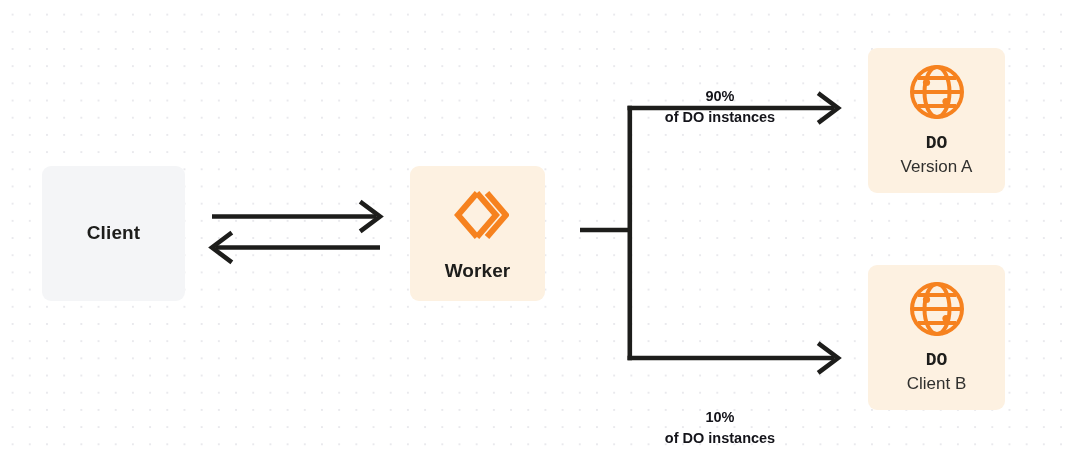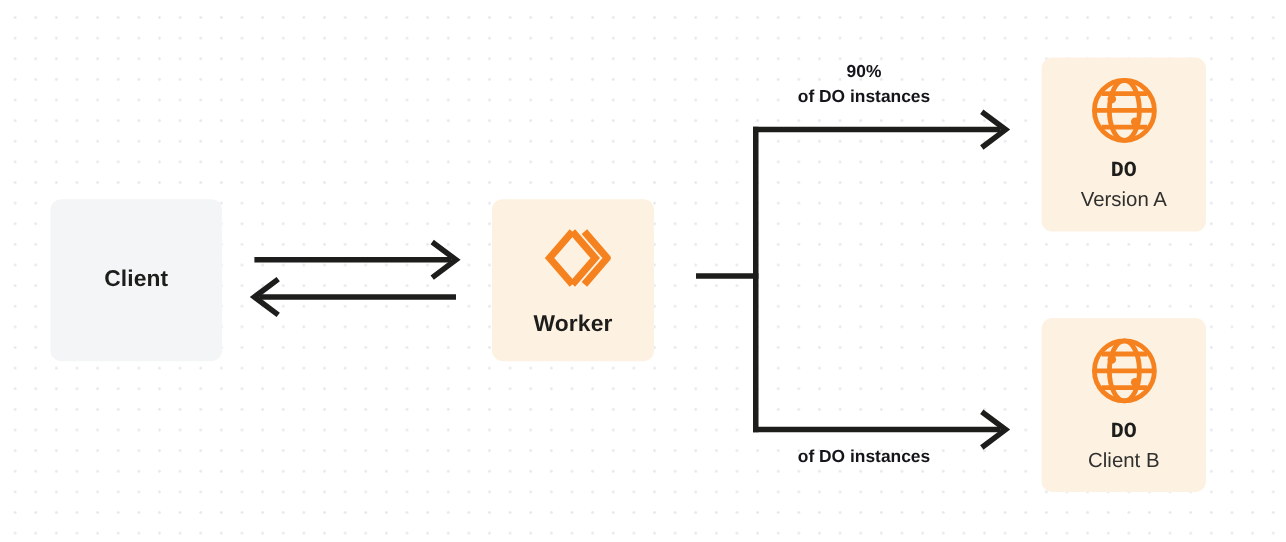--- a/index.html
+++ b/index.html
@@ -116,20 +116,21 @@
 
   
   .edge-label {
     position: absolute;
     text-align: center;
     font-size: 14.5px;
     font-weight: bold;
     color: #14141a;
     line-height: 1.45;
     white-space: nowrap;
+    margin-top: 36px;
   }
 
   .edge-label-top {
     left: 630px;
     top: 50px;
     width: 180px;
   }
 
   .edge-label-bottom {
     left: 630px;
@@ -234,16 +235,17 @@
     <span class="node-title-sm">DO</span>
     <span class="node-sub">Client B</span>
   </div>
 
   <div class="edge-label edge-label-top">
     <span class="pct">90%</span>
     <span class="desc">of DO instances</span>
   </div>
 
   <div class="edge-label edge-label-bottom">
+    <span class="pct">10%</span>
     <span class="desc">of DO instances</span>
   </div>
 
 </div>
 
 </body></html>

